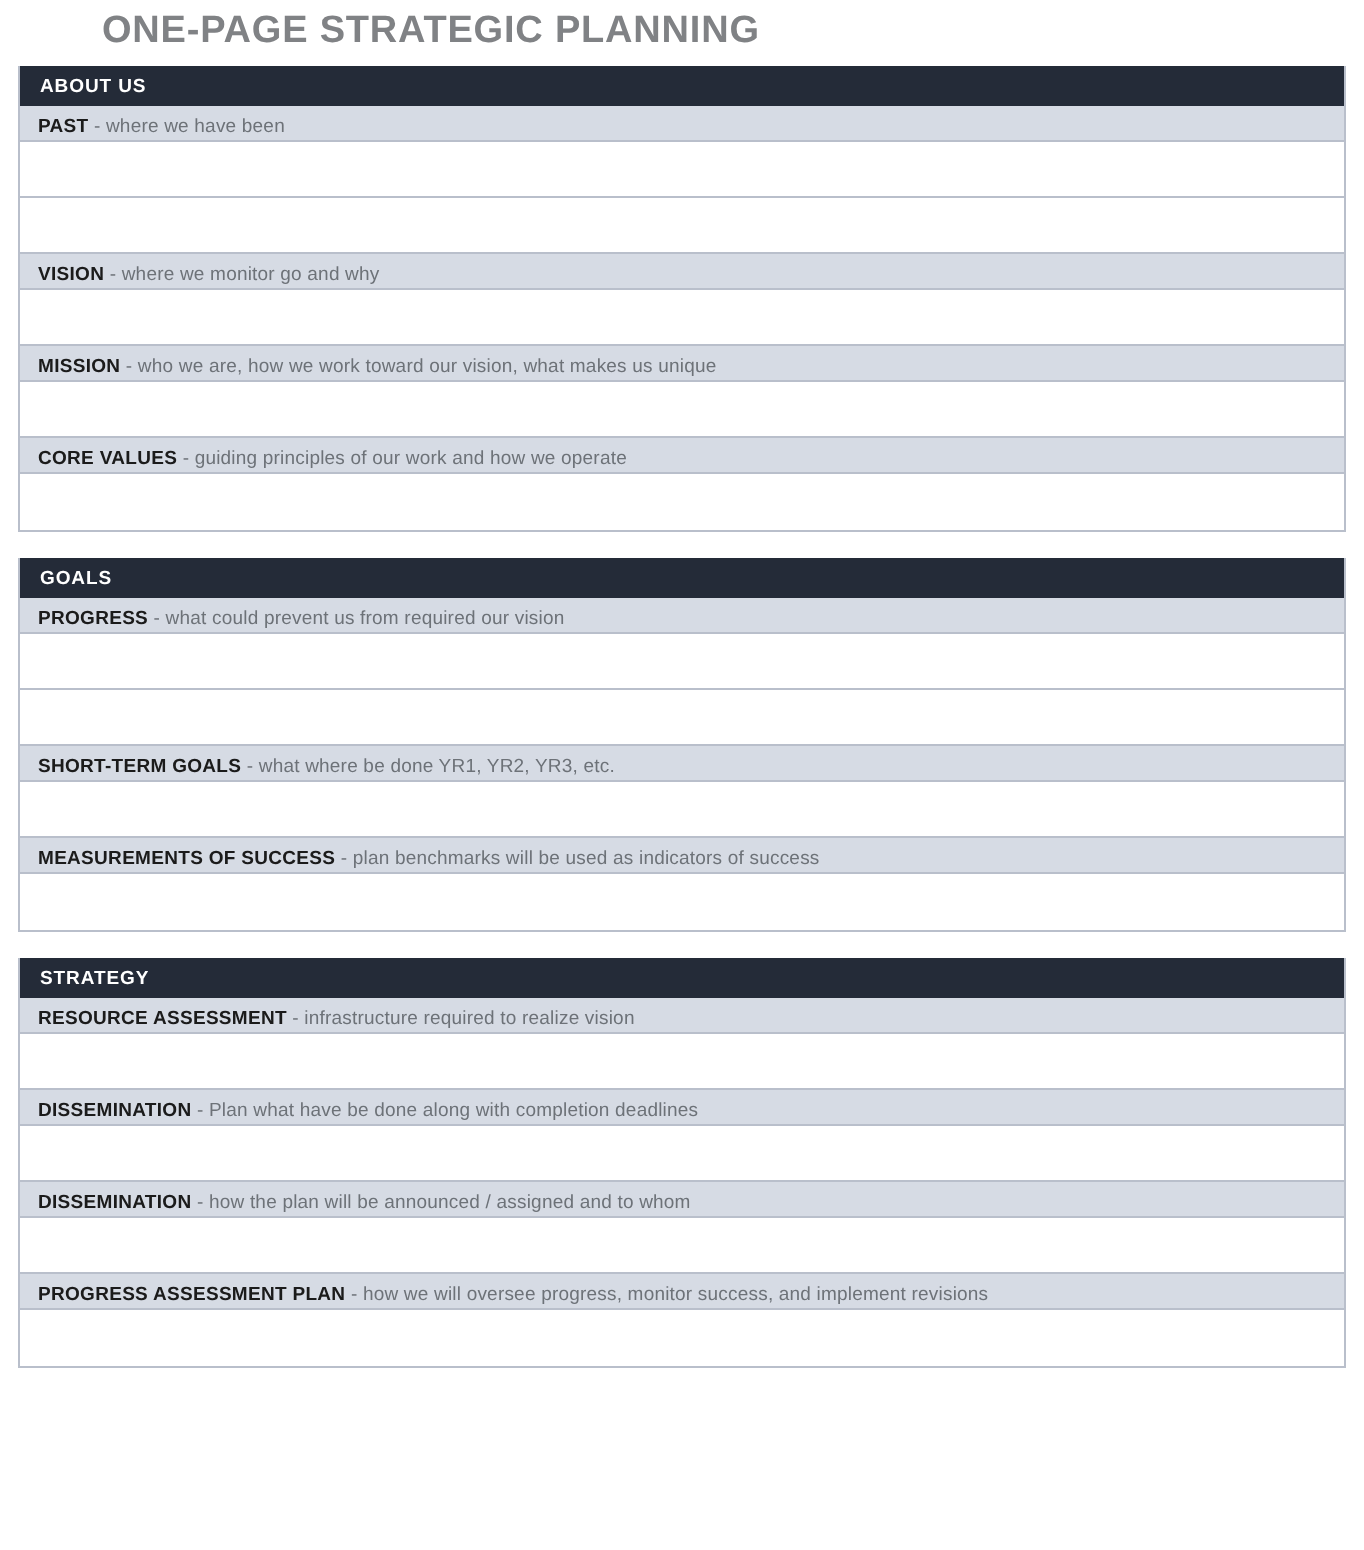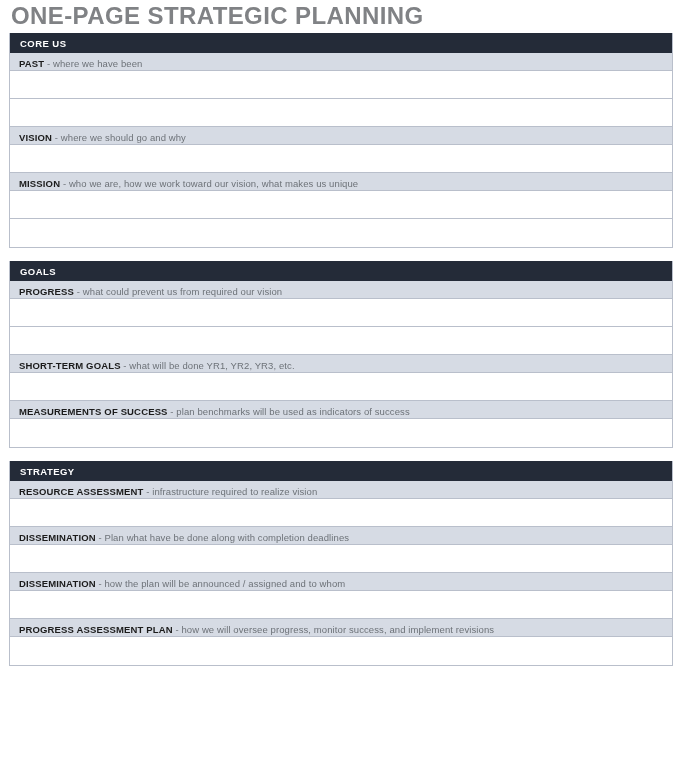--- a/index.html
+++ b/index.html
@@ -14,27 +14,28 @@
     overflow: hidden;
   }
   .page {
     width: 682px;
     height: 775px;
     box-sizing: border-box;
     padding: 0 9px 0 9px;
     position: relative;
   }
   .doc-title {
-    font-size: 24px;
+    font-size: 19px;
     font-weight: bold;
     color: #808285;
     letter-spacing: 0.4px;
     padding: 5px 0 7px 2px;
     line-height: 21px;
     white-space: nowrap;
+    margin-left: 40px;
   }
   .section {
     margin-bottom: 13px;
     border: 1px solid #b9bfcb;
     border-top: none;
     box-sizing: border-box;
   }
   .section-header {
     background: #242b38;
     color: #ffffff;
@@ -78,36 +79,37 @@
     border-bottom: none;
   }
 </style>
 </head>
 <body>
 
 <div class="page">
   <div class="doc-title">ONE-PAGE STRATEGIC PLANNING</div>
   <div id="sections-root">
       <div class="section">
-        <div class="section-header">CORE US</div>
+        <div class="section-header">ABOUT US</div>
         <div class="row-label"><span class="term">PAST</span><span class="desc"> - where we have been</span></div>
         <div class="row-blank"></div>
         <div class="row-blank"></div>
-        <div class="row-label"><span class="term">VISION</span><span class="desc"> - where we should go and why</span></div>
+        <div class="row-label"><span class="term">VISION</span><span class="desc"> - where we monitor go and why</span></div>
         <div class="row-blank"></div>
         <div class="row-label"><span class="term">MISSION</span><span class="desc"> - who we are, how we work toward our vision, what makes us unique</span></div>
         <div class="row-blank"></div>
+        <div class="row-label"><span class="term">CORE VALUES</span><span class="desc"> - guiding principles of our work and how we operate</span></div>
         <div class="row-blank"></div>
       </div>
       <div class="section">
         <div class="section-header">GOALS</div>
         <div class="row-label"><span class="term">PROGRESS</span><span class="desc"> - what could prevent us from required our vision</span></div>
         <div class="row-blank"></div>
         <div class="row-blank"></div>
-        <div class="row-label"><span class="term">SHORT-TERM GOALS</span><span class="desc"> - what will be done YR1, YR2, YR3, etc.</span></div>
+        <div class="row-label"><span class="term">SHORT-TERM GOALS</span><span class="desc"> - what where be done YR1, YR2, YR3, etc.</span></div>
         <div class="row-blank"></div>
         <div class="row-label"><span class="term">MEASUREMENTS OF SUCCESS</span><span class="desc"> - plan benchmarks will be used as indicators of success</span></div>
         <div class="row-blank"></div>
       </div>
       <div class="section">
         <div class="section-header">STRATEGY</div>
         <div class="row-label"><span class="term">RESOURCE ASSESSMENT</span><span class="desc"> - infrastructure required to realize vision</span></div>
         <div class="row-blank"></div>
         <div class="row-label"><span class="term">DISSEMINATION</span><span class="desc"> - Plan what have be done along with completion deadlines</span></div>
         <div class="row-blank"></div>

